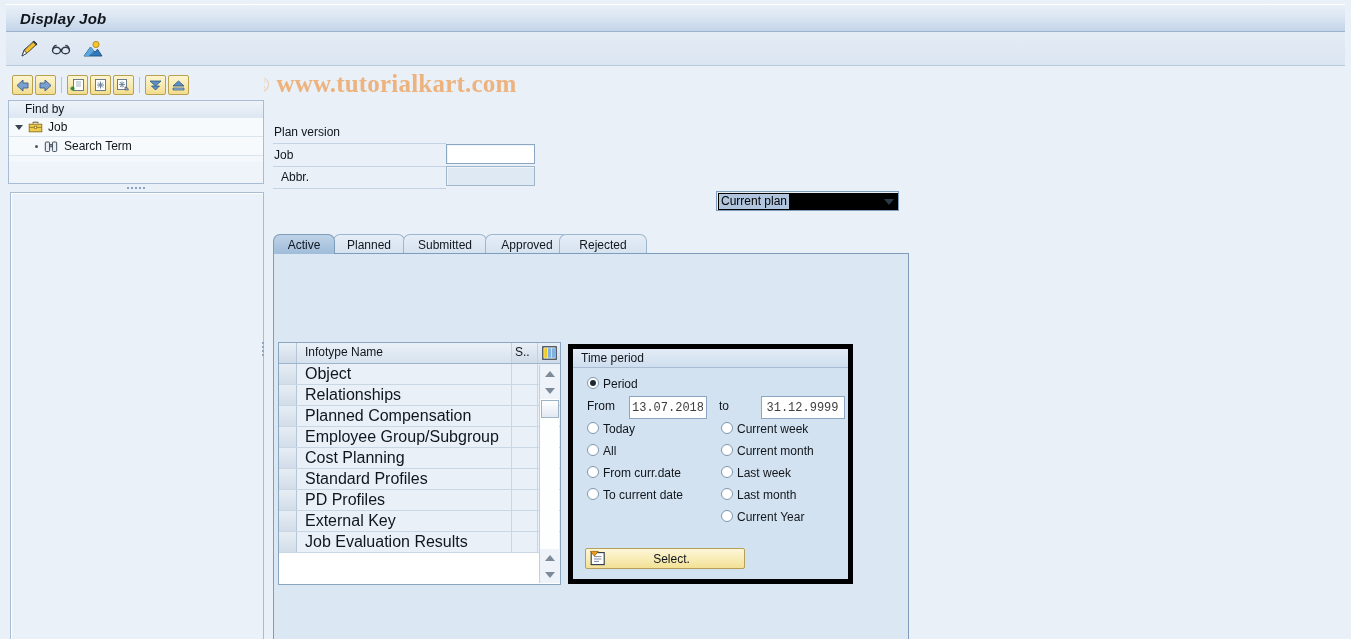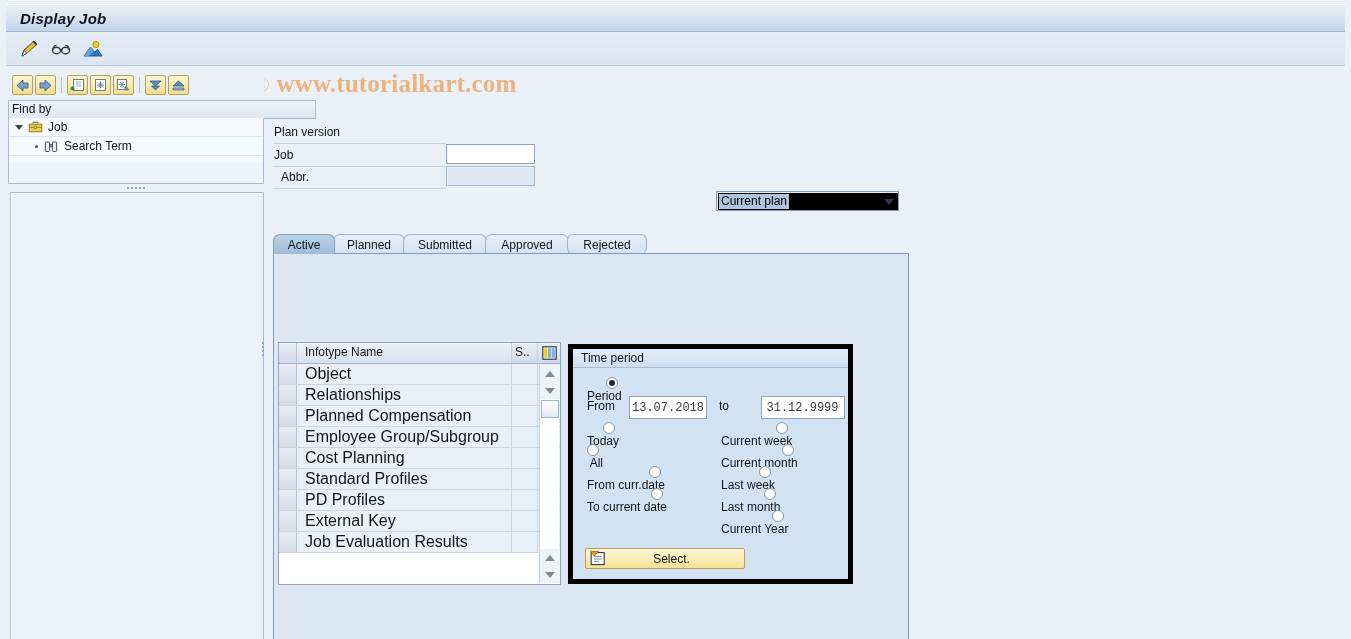--- a/index.html
+++ b/index.html
@@ -55,24 +55,24 @@
   .btn {
     width: 21px; height: 20px;
     background: linear-gradient(to bottom,#fdf5d2 0%, #f7e9ae 55%, #f2dc8c 100%);
     border: 1px solid #b9a04f; border-radius: 2px;
     display:flex; align-items:center; justify-content:center;
     position: relative;
   }
   .sep { width:1px; height:16px; background:#b6c4d4; margin:0 3px; }
 
   .findby {
-    position:absolute; left:0; top:28px; width:308px; height:19px;
+    position:absolute; left:0; top:28px; width:256px; height:19px;
     background: linear-gradient(to bottom,#eef3f9 0%,#dde7f2 100%);
     border:1px solid #a8bdd3; border-bottom-color:#9db4cc;
-    font-size:12px; color:#11161c; padding-left:3px; line-height:17px;
+    font-size:12px; color:#11161c; padding-left:16px; line-height:17px;
   }
   .tree {
     position:absolute; left:0; top:46px; width:256px; height:44px;
     background:#f4f8fc; border-left:1px solid #a8bdd3; border-right:1px solid #a8bdd3;
   }
   .tnode { height:19px; display:flex; align-items:center; border-bottom:1px solid #dbe5ee; background:#f7fafd; }
   .tnode.lvl2 { padding-left:26px; }
   .tnode.lvl1 { padding-left:6px; }
   .tri { width:0;height:0;border-left:4px solid transparent;border-right:4px solid transparent;border-top:5px solid #384450; margin-right:5px; }
   .dotb { width:3px;height:3px;background:#4a5560;border-radius:50%;margin-right:6px; }
@@ -166,21 +166,21 @@
   .tp {
     position:absolute; left:294px; top:90px; width:285px; height:240px;
     background:#d3e2f0; border:5px solid #000000;
   }
   .tp-title {
     position:absolute; left:0; top:0; width:100%; height:19px;
     background: linear-gradient(to bottom,#e3ecf6,#cfdeee);
     border-bottom:1px solid #a8bdd3; padding-left:8px; line-height:18px;
     font-size:12px; color:#11161c;
   }
-  .radio-row { position:absolute; display:flex; align-items:flex-end;flex-direction:column; }
+  .radio-row { position:absolute; display:flex; align-items:flex-start; }
   .radio {
     width:12px; height:12px; border-radius:50%;
     border:1px solid #7f97ad; background:#ffffff; margin-right:4px;
     display:flex; align-items:center; justify-content:center; flex:0 0 auto;
   }
   .radio.on::after { content:""; width:6px;height:6px;border-radius:50%;background:#1d2a36; }
   .rlabel { font-size:12px; color:#11161c; white-space:nowrap; }
   .dateinp {
     position:absolute; height:23px; border:1px solid #8ba6c1; background:#ffffff;
     font-family:"Liberation Mono", monospace; font-size:12px;
@@ -346,21 +346,21 @@
 
     <div class="flabel" style="left:11px; top:100px;">Abbr.</div>
     <div class="fline" style="left:3px; top:118px; width:173px;"></div>
     <input class="inp ro" style="left: 176px; top: 96px; width: 89px;" readonly="" value="">
 
     <div class="tabstrip">
       <div class="tab active" style="left:0px; width:62px;">Active</div>
       <div class="tab" style="left:60px; width:72px;">Planned</div>
       <div class="tab" style="left:130px; width:84px;">Submitted</div>
       <div class="tab" style="left:212px; width:84px;">Approved</div>
-      <div class="tab" style="left:294px; width:80px;border-radius:6px;">Rejected</div>
+      <div class="tab" style="left:286px; width:88px;">Rejected</div>
     </div>
 
     <div class="tabpanel">
 
       <div class="tbl">
         <div class="tbl-head">
           <div class="th-sel"></div>
           <div class="th-name">Infotype Name</div>
           <div class="th-s">S..</div>
           <div class="th-cfg">

